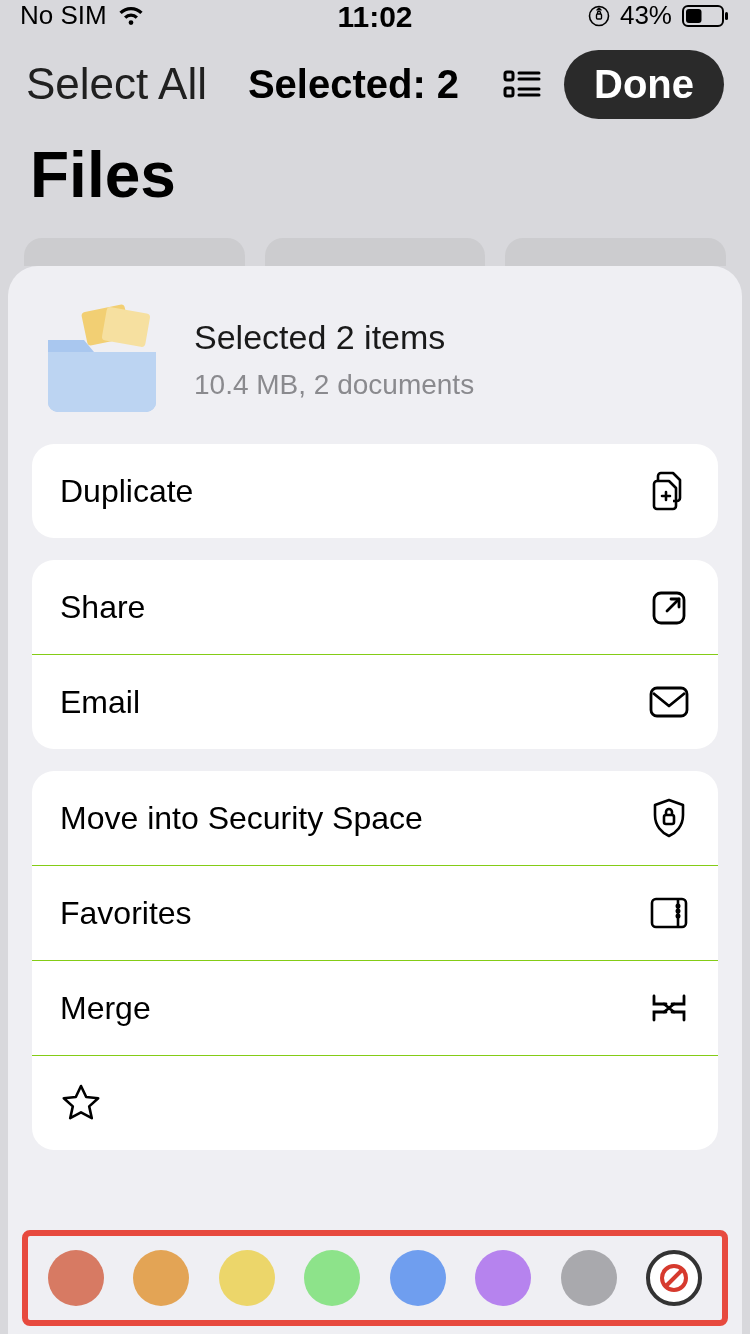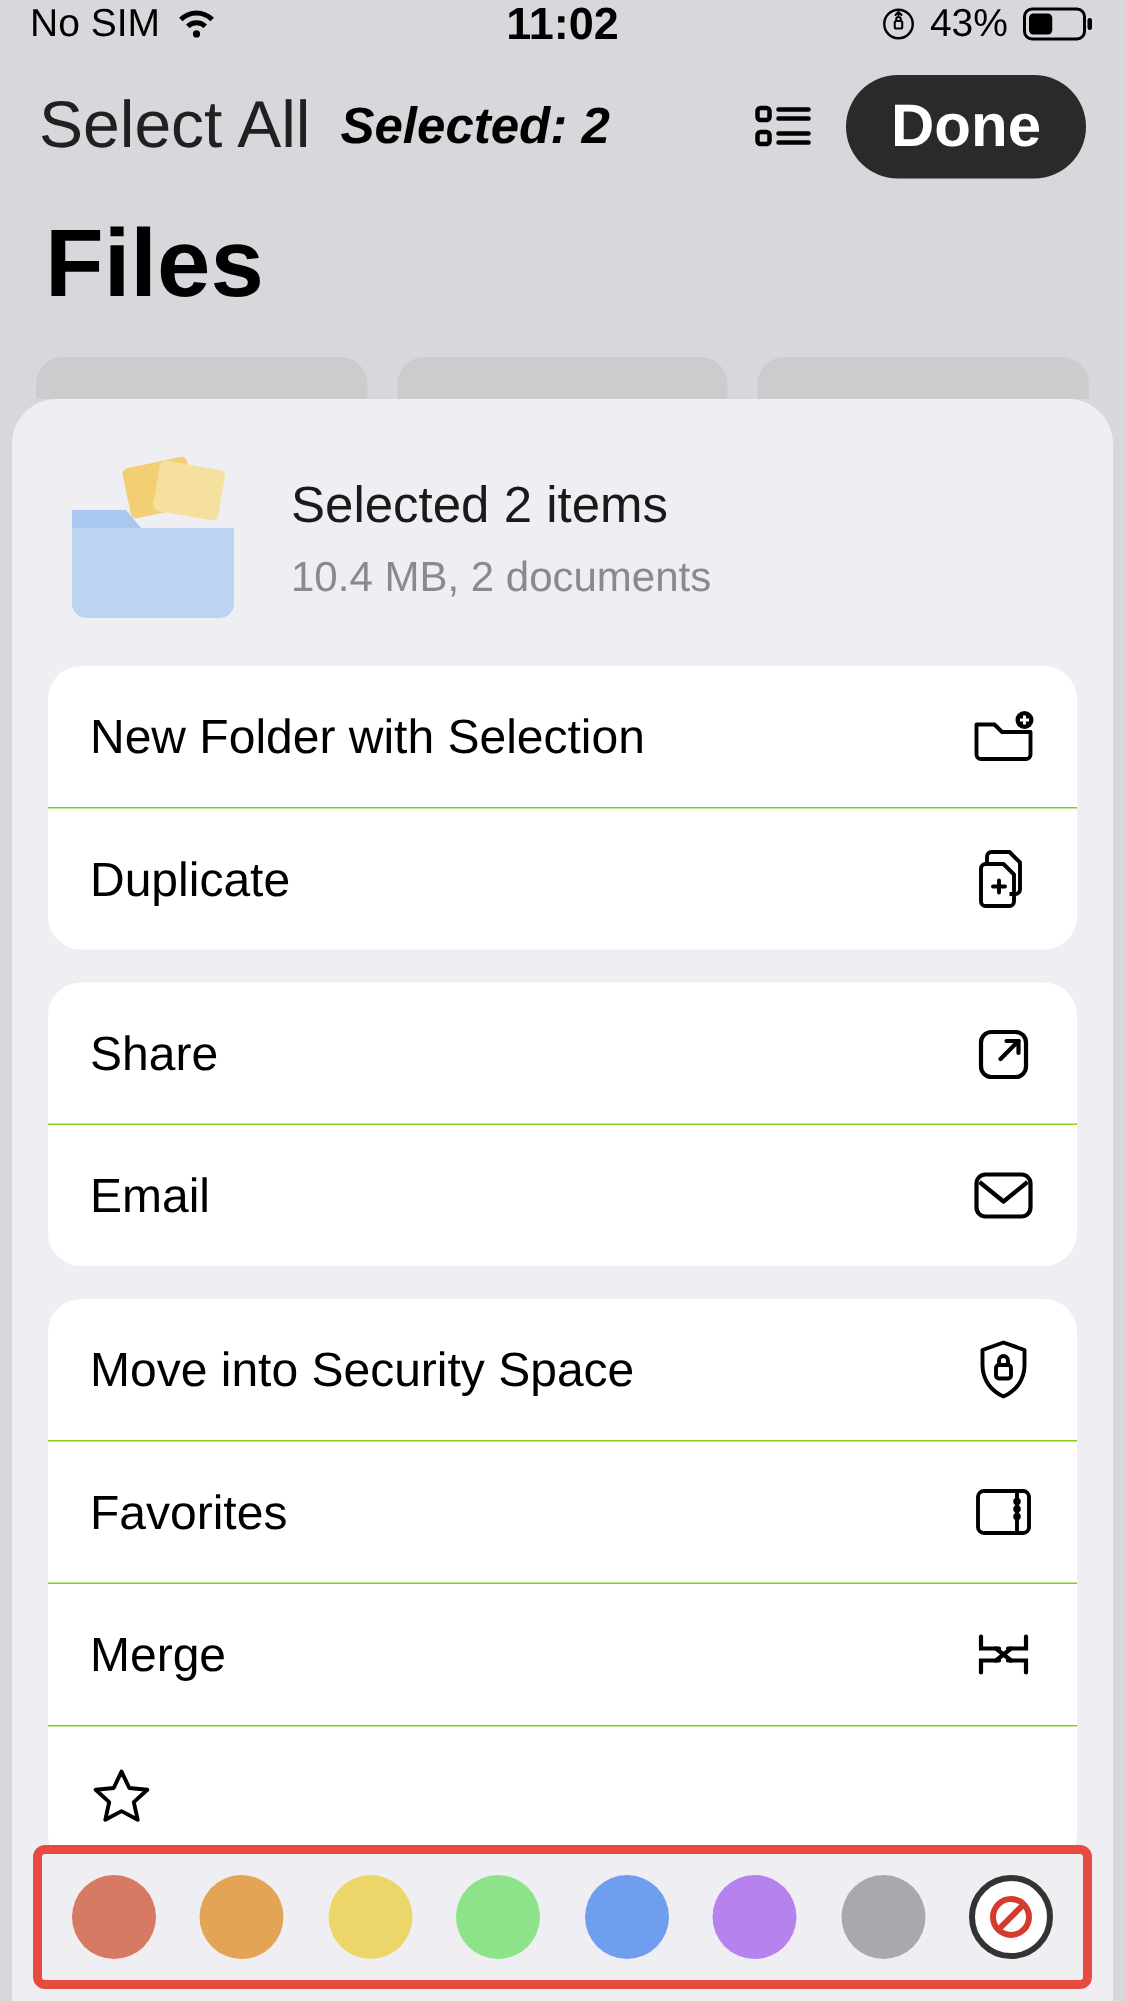--- a/index.html
+++ b/index.html
@@ -9,21 +9,21 @@
   
   .status-bar { height: 44px; display: flex; align-items: flex-start; justify-content: space-between; padding: 0 20px; font-size: 26px; font-weight: 500; }
   .status-left, .status-right { display: flex; align-items: center; gap: 10px; }
   .status-center { position: absolute; left: 50%; transform: translateX(-50%); font-weight: 600; font-size: 30px; }
   .wifi-icon, .lock-icon { display:inline-flex; }
   .battery { display:inline-flex; align-items:center; }
 
   
   .nav-bar { height: 80px; display:flex; align-items:center; padding: 0 26px; gap: 20px; }
   .nav-select-all { font-size: 44px; color:#202020; flex: 0 0 auto; }
-  .nav-title { flex:1; text-align:left; font-size:34px; font-weight:700;font-style:italic; }
+  .nav-title { flex:1; text-align:center; font-size:40px; font-weight:700; }
   .nav-list-icon { width:44px; height:44px; display:flex; align-items:center; justify-content:center; }
   .nav-done { background:#2a2a2a; color:#fff; border-radius: 40px; padding: 12px 30px; font-size:40px; font-weight:600; }
 
   
   .big-title { font-size: 64px; font-weight:800; padding: 14px 30px 26px; }
 
   
   .peek-row { display:flex; gap:20px; padding:0 24px; }
   .peek-tile { flex:1; height:28px; background:#cccccf; border-radius:18px 18px 0 0; }
 
@@ -112,30 +112,20 @@
       </svg>
     </div>
     <div class="sheet-header-text">
       <div class="title">Selected 2 items</div>
       <div class="subtitle">10.4 MB, 2 documents</div>
     </div>
   </div>
 
   <div class="group">
     <div class="row">
-      <span>New Folder with Selection</span>
-      <span class="row-icon">
-        <svg width="42" height="36" viewBox="0 0 42 36" stroke="#000" stroke-width="2.6" fill="none" stroke-linejoin="round">
-            <path d="M3 10h12l5 5h19v15a3 3 0 01-3 3H6a3 3 0 01-3-3V10z"></path>
-            <circle cx="35" cy="7" r="6" fill="#000" stroke="none"></circle>
-            <path d="M35 4v6M32 7h6" stroke="#fff" stroke-width="2"></path>
-          </svg>
-      </span>
-    </div>
-    <div class="row">
       <span>Duplicate</span>
       <span class="row-icon">
         <svg width="40" height="42" viewBox="0 0 40 42" stroke="#000" stroke-width="2.6" fill="none" stroke-linejoin="round">
             <path d="M9 10V6a3 3 0 013-3h12l7 7v18a3 3 0 01-3 3h-4"></path>
             <path d="M5 14a3 3 0 013-3h12l7 7v18a3 3 0 01-3 3H8a3 3 0 01-3-3V14z"></path>
             <path d="M13 26h8M17 22v8" stroke-linecap="round"></path>
           </svg>
       </span>
     </div>
   </div>

